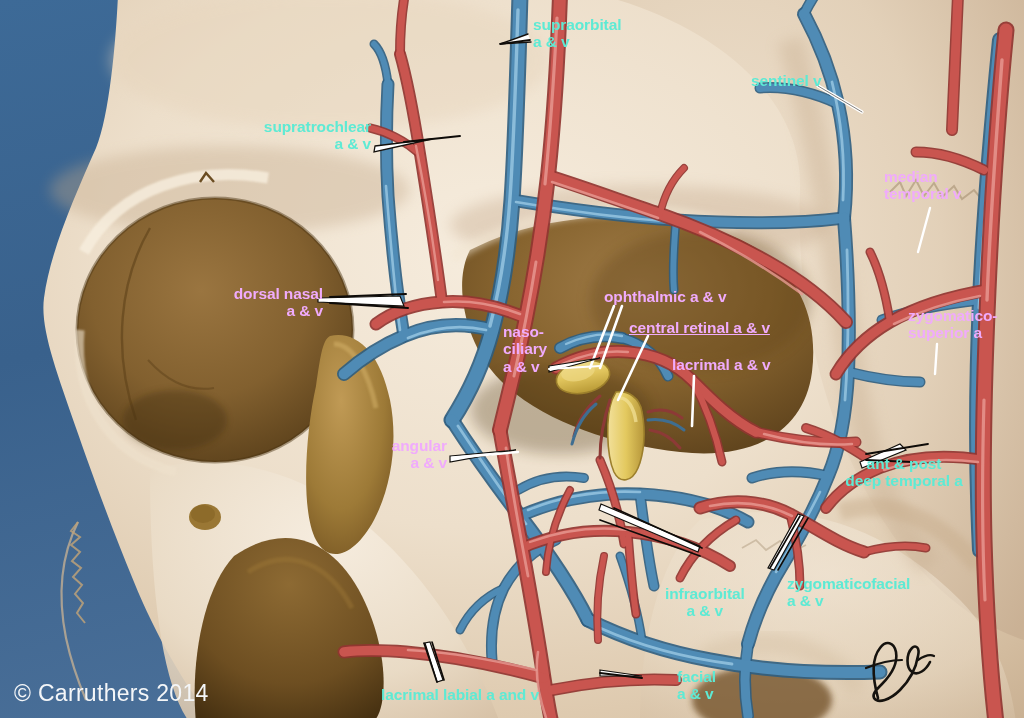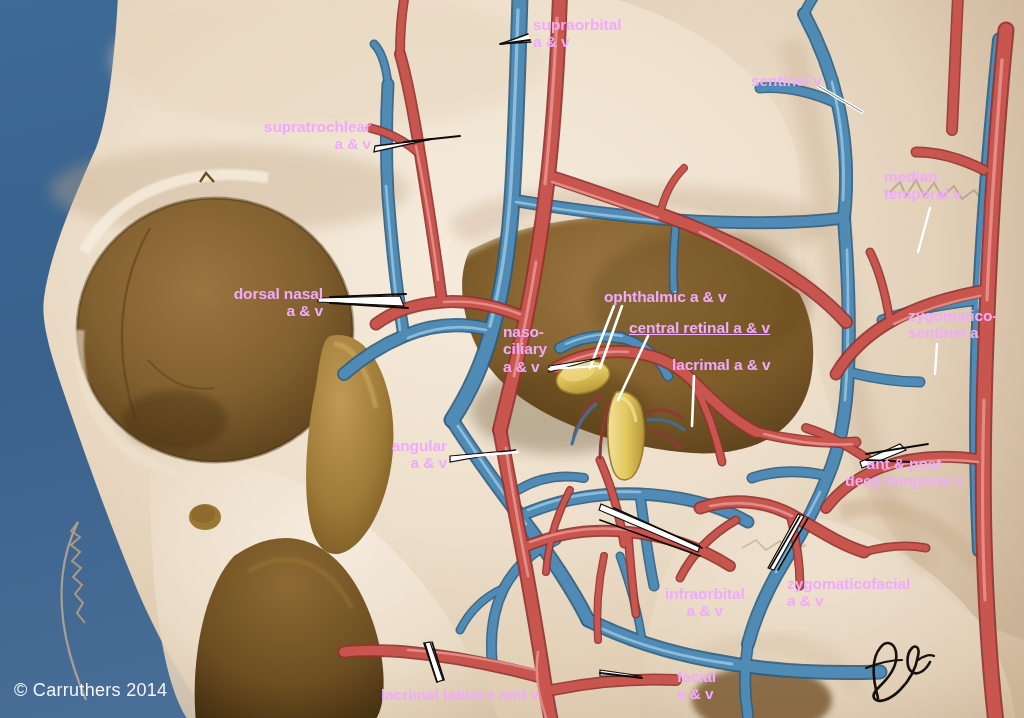--- a/index.html
+++ b/index.html
@@ -25,32 +25,32 @@
   .lbl {
     position: absolute;
     font-family: "Liberation Sans", sans-serif;
     font-weight: bold;
     font-size: 15.5px;
     line-height: 1.12;
     white-space: pre;
     letter-spacing: -0.1px;
     pointer-events: auto;
   }
-  .lbl.dark  { color: #f0abfc; }
+  .lbl.dark  { color: #5eead4; }
   .lbl.light { color: #f0abfc; }
   .lbl.right { text-align: right; }
   .lbl.center{ text-align: center; }
 
   #copyright {
     position: absolute;
     left: 14px;
     top: 680px;
     color: #f4f6f8;
     font-family: "Liberation Sans", sans-serif;
-    font-size: 18px;
+    font-size: 23px;
     font-weight: 400;
     letter-spacing: 0.3px;
     white-space: pre;
   }
   #signature {
     position: absolute;
     left: 866px;
     top: 636px;
     width: 70px;
     height: 66px;
@@ -518,21 +518,21 @@
 a &amp; v</div>
   <div class="lbl dark" style="left:739px; top:72px;margin-left:12px;">sentinel v</div>
   <div class="lbl dark right" style="left:251px; top:118px; width:120px;">supratrochlear
 a &amp; v</div>
   <div class="lbl light" style="left:884px; top:168px;">median
 temporal v</div>
   <div class="lbl light right" style="left:220px; top:285px; width:103px;">dorsal nasal
 a &amp; v</div>
   <div class="lbl light" style="left:604px; top:288px;">ophthalmic a &amp; v</div>
   <div class="lbl light" style="left:908px; top:307px;">zygomatico-
-sentinel a</div>
+superior a</div>
   <div class="lbl light" style="left:629px; top:319px;text-decoration:underline;">central retinal a &amp; v</div>
   <div class="lbl light" style="left:503px; top:323px;">naso-
 ciliary
 a &amp; v</div>
   <div class="lbl light" style="left:672px; top:356px;">lacrimal a &amp; v</div>
   <div class="lbl light right" style="left:384px; top:437px; width:63px;">angular
 a &amp; v</div>
   <div class="lbl dark center" style="left:828px; top:455px; width:152px;">ant &amp; post
 deep temporal a</div>
   <div class="lbl dark" style="left:665px; top:585px;text-align:center;">infraorbital

